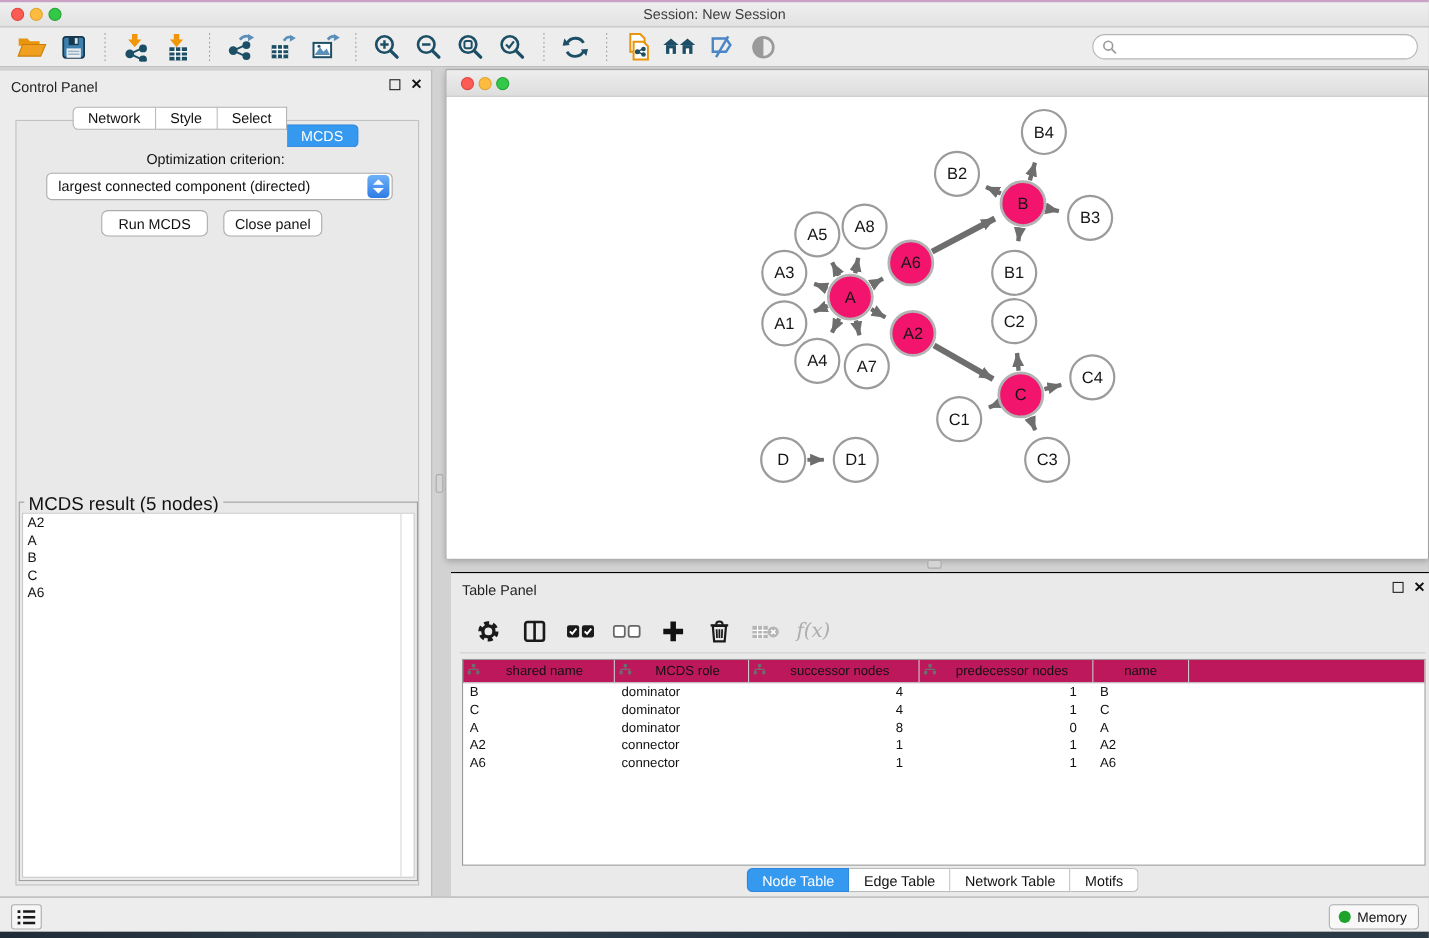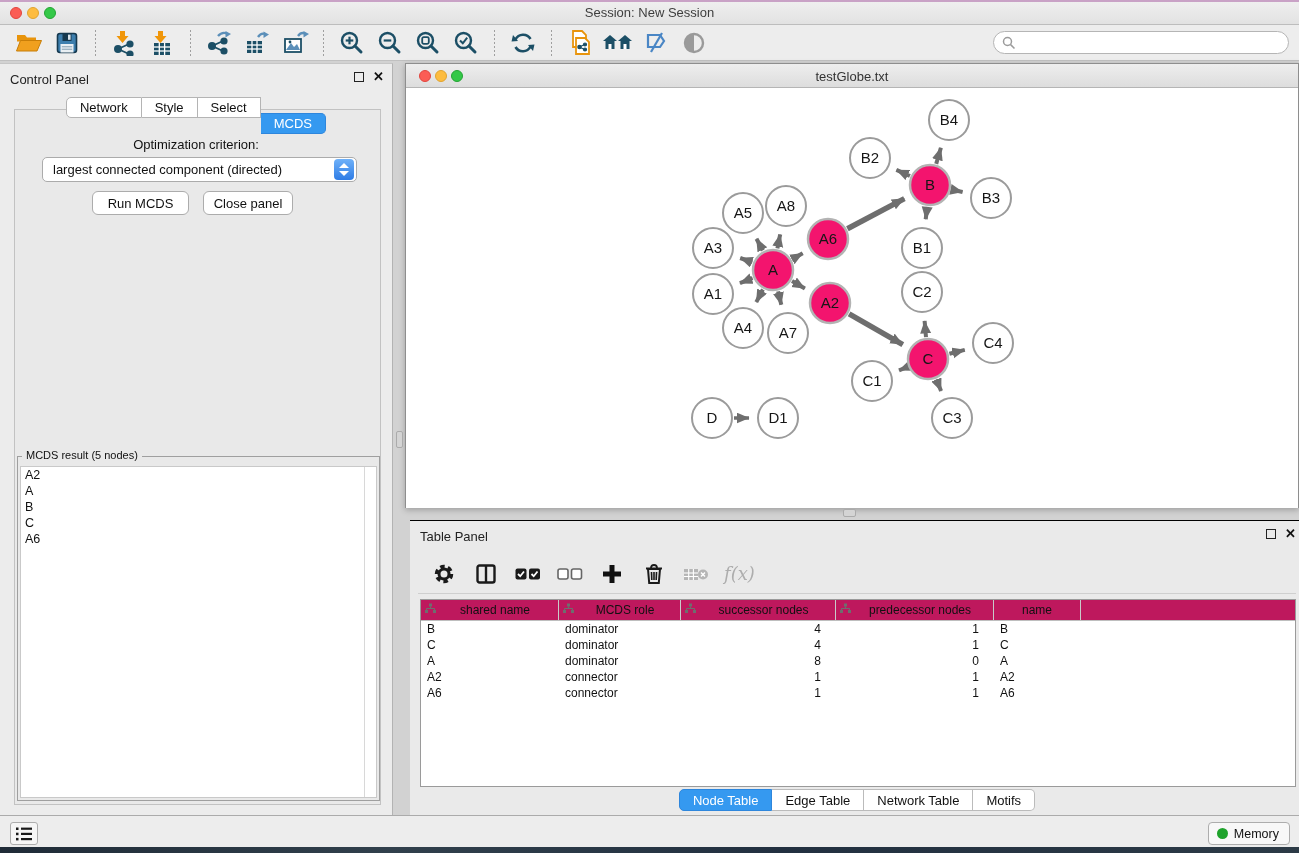--- a/index.html
+++ b/index.html
@@ -43,21 +43,21 @@
   .dropdown .val { flex:1; font-size:13px; padding-left:10px; color:#111; }
   .dd-stepper { width:20px; height:21px; margin-right:2px; border-radius:4px; background:linear-gradient(#6FB1F9,#2E7CE5); position:relative; }
   .dd-stepper .up, .dd-stepper .dn { position:absolute; left:5px; width:0; height:0; border-left:5px solid transparent; border-right:5px solid transparent; }
   .dd-stepper .up { top:4px; border-bottom:5px solid #fff; }
   .dd-stepper .dn { bottom:4px; border-top:5px solid #fff; }
   .cp-button { position:absolute; top:127px; height:24px; background:#fff; border:1px solid #ACACAC; border-radius:6px; font-size:13px; color:#111; font-family:"Liberation Sans",sans-serif; z-index:2; }
   .run-btn { left:92px; width:97px; }
   .closep-btn { left:203px; width:90px; }
 
   .fieldset { position:absolute; left:17px; top:392px; width:363px; height:345px; border:1px solid #9F9F9F; z-index:2; }
-  .fieldset .legend { position:absolute; top:-8px; left:4px; background:#E9E9E9; padding:0 4px; font-size:11px; color:#111; }
+  .fieldset .legend { position:absolute; top:-8px; left:4px; background:#E9E9E9; padding:0 4px; font-size:17px; color:#111; }
   .result-box { position:absolute; left:2px; top:9px; right:2px; bottom:2px; background:#fff; border:1px solid #C9C9C9; overflow:hidden; }
   .result-scrolltrack { position:absolute; top:0; bottom:0; right:11px; width:1px; background:#D8D8D8; }
   .result-item { font-size:12.5px; color:#111; padding:1px 0 1px 4px; line-height:14px; }
 
   
   .net-window { position:absolute; left:405px; top:63px; width:894px; height:445px; background:#fff; border:1px solid #8E8E8E; box-shadow:0 2px 6px rgba(0,0,0,.25); }
   .net-titlebar { position:relative; height:24px; background:linear-gradient(#EEEEEE,#DDDDDD); border-bottom:1px solid #B5B5B5; }
   .net-titlebar .tl { top:6px; }
   .net-titlebar .tl.red { left:13px; } .net-titlebar .tl.yel { left:29px; } .net-titlebar .tl.grn { left:45px; }
   .net-title { position:absolute; width:100%; text-align:center; top:5px; font-size:13px; color:#333; }
@@ -306,21 +306,20 @@
           <div class="result-item">A6</div>
         </div>
     </div>
   </div>
 
   <div class="net-window">
     <div class="net-titlebar">
       <span class="tl red"></span>
       <span class="tl yel"></span>
       <span class="tl grn"></span>
-      <div class="net-title">testGlobe.txt</div>
     </div>
     <svg class="net-canvas" id="graph-svg" viewBox="0 0 892 420">
       <defs>
         <marker id="arrow" markerUnits="userSpaceOnUse" markerWidth="14" markerHeight="12" refX="12.5" refY="5.5" orient="auto">
           <path d="M0,0 L13,5.5 L0,11 Z" fill="#6E6E6E"></path>
         </marker>
       </defs>
       <g id="edge-layer">
           <line x1="356.8" y1="162.5" x2="350.5" y2="150.7" stroke="#6E6E6E" stroke-width="4" marker-end="url(#arrow)"></line>
           <line x1="371.4" y1="160.4" x2="374.2" y2="146.4" stroke="#6E6E6E" stroke-width="4" marker-end="url(#arrow)"></line>

